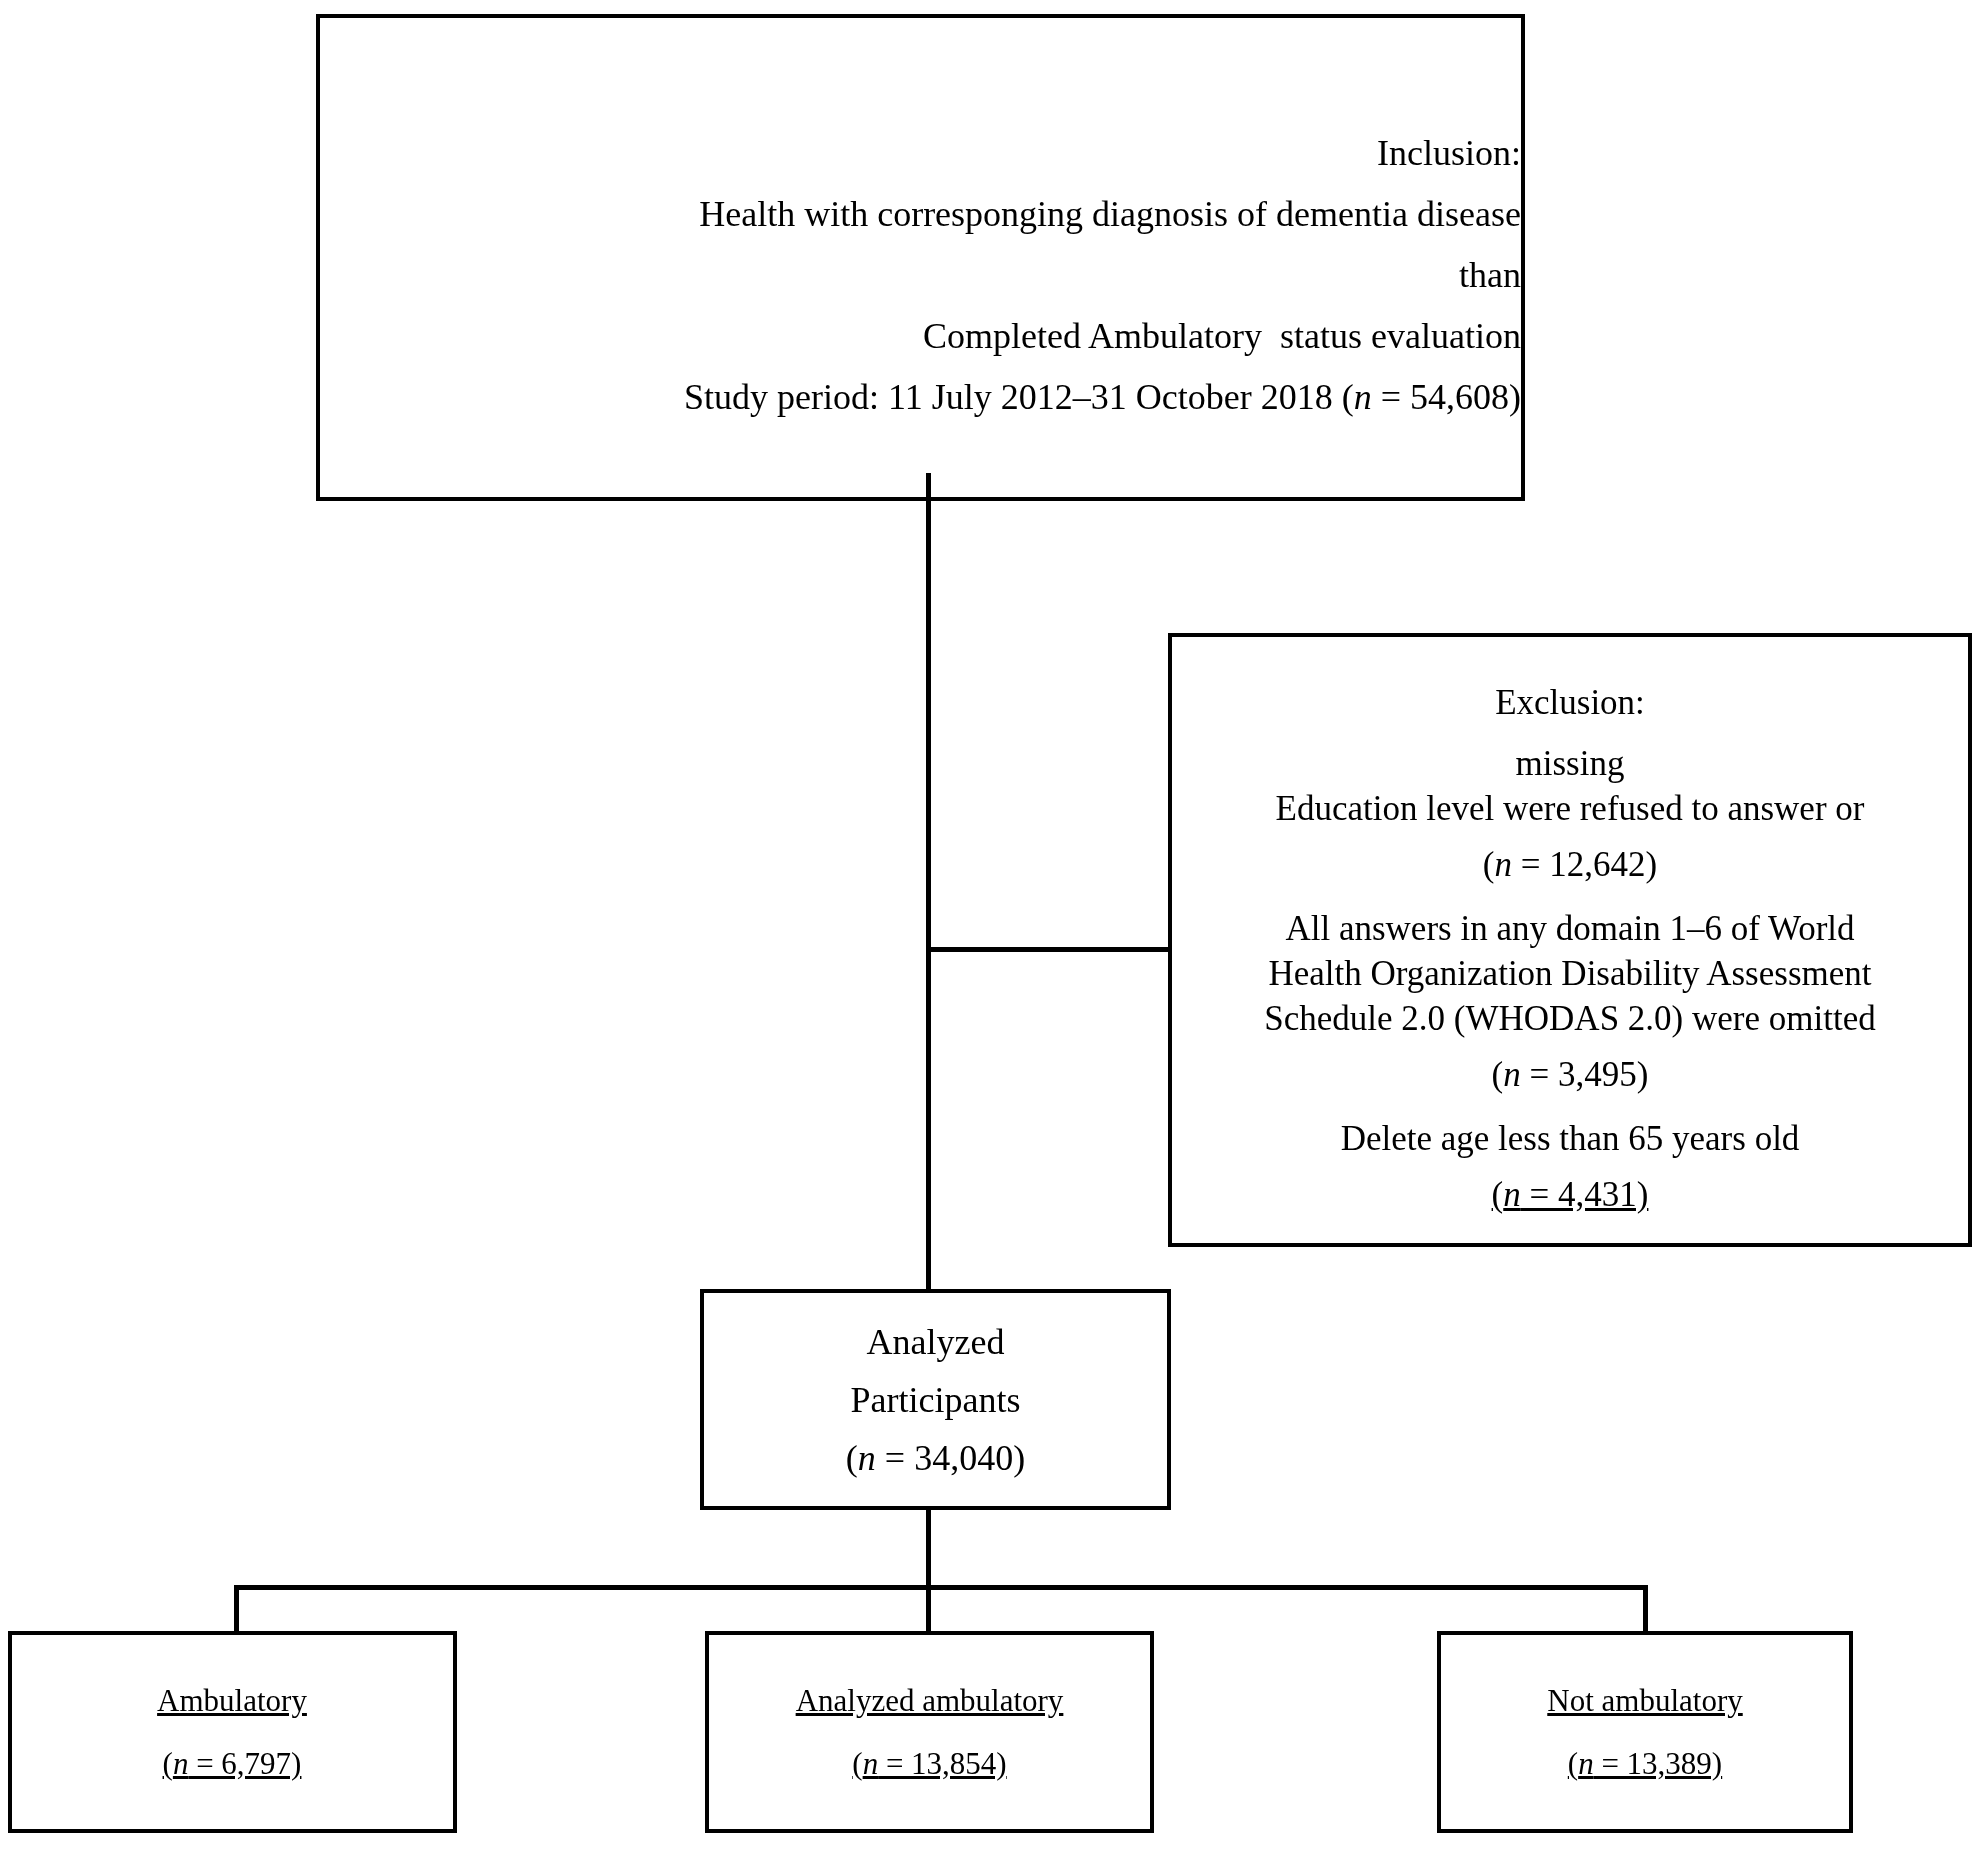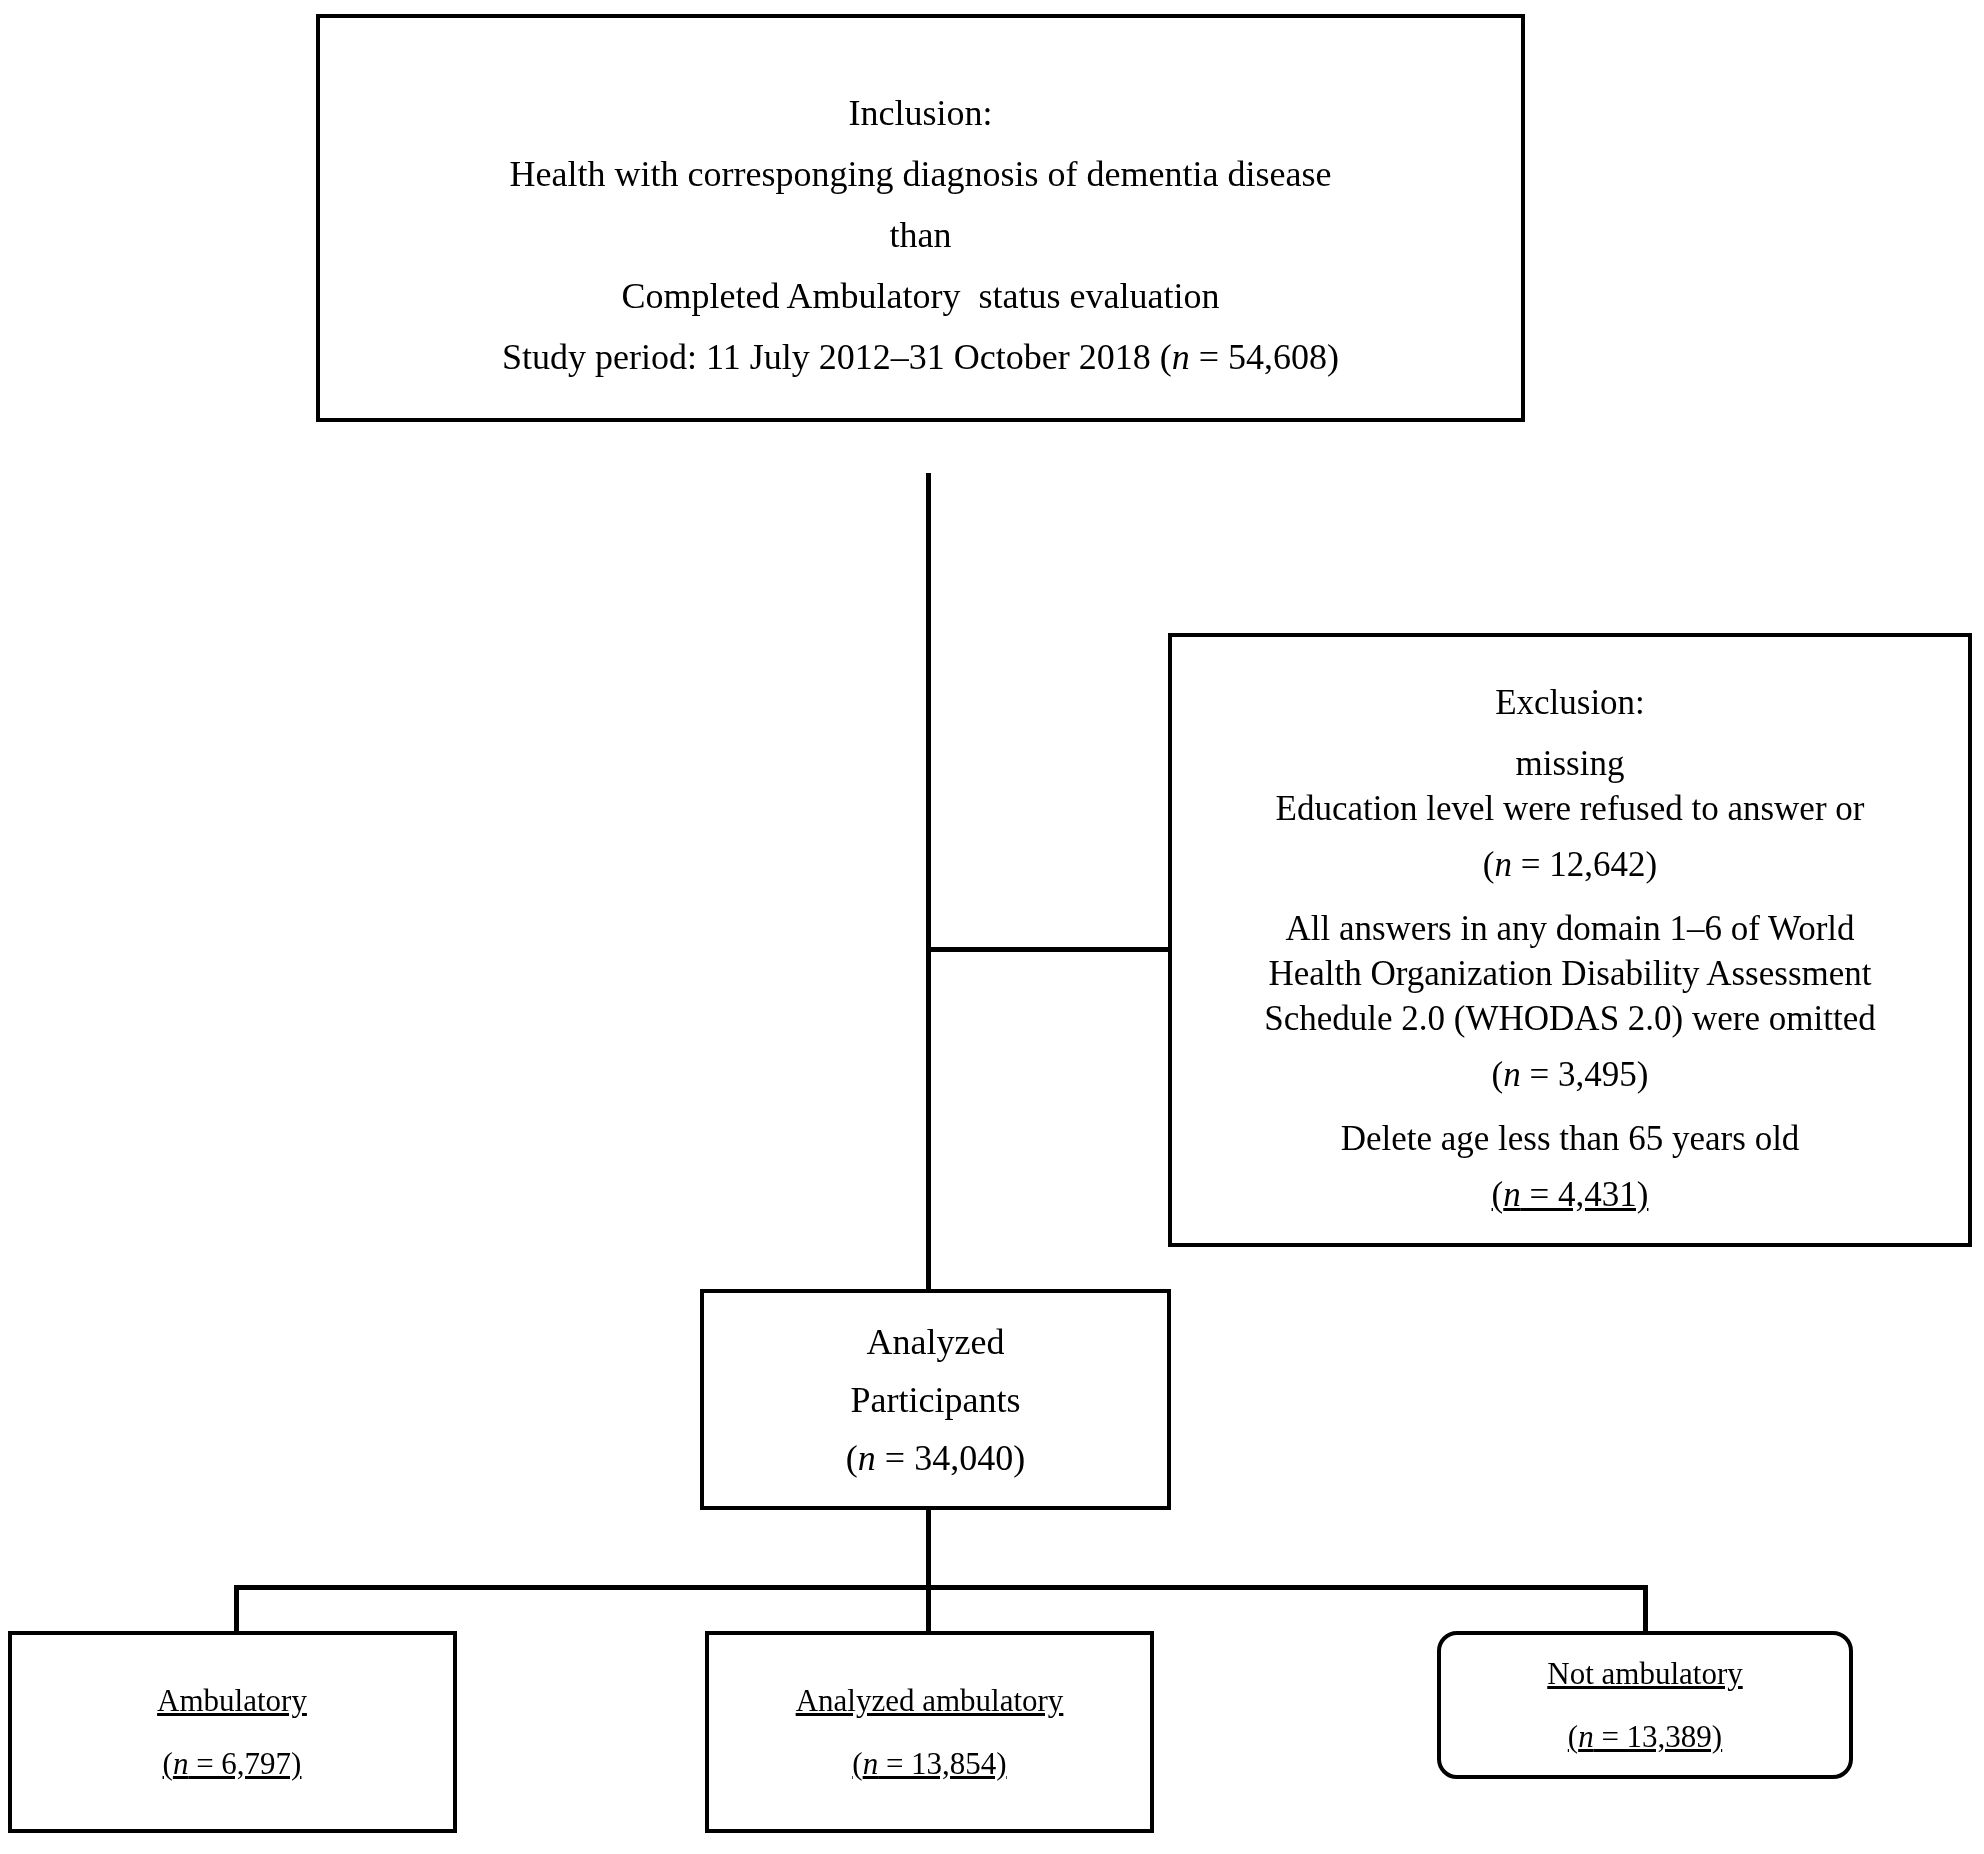--- a/index.html
+++ b/index.html
@@ -28,26 +28,26 @@
 
   .t-inc { font-size:36px; line-height:61px; }
   .t-exc { font-size:35px; line-height:45px; }
   .t-ana { font-size:36px; line-height:58px; }
   .t-out { font-size:31px; line-height:63px;text-decoration:underline; }
 
   .excl-title { margin-bottom:16px; }
   .excl-count { margin-top:11px; margin-bottom:19px; }
   .excl-count-last { margin-top:11px; margin-bottom:16px;text-decoration:underline; }
 
-  #box-inclusion { left:316px;  top:14px;   width:1209px; height:408px; padding-top:35px; }
+  #box-inclusion { left:316px;  top:14px;   width:1209px; height:487px; padding-top:35px;align-items:flex-end; }
   #box-exclusion { left:1168px; top:633px; width:804px; height:614px; padding:10px 12px;justify-content:flex-end; }
   #box-analyzed  { left:700px; top:1289px; width:471px;  height:221px; }
   #box-amb       { left:7.5px;   top:1631px; width:449px;  height:202px; }
   #box-assist    { left:705px; top:1631px; width:449px;  height:202px; }
-  #box-notamb    { left:1437px; top:1631px; width:416px;  height:148px;border-radius:20px; }
+  #box-notamb    { left:1437px; top:1631px; width:416px;  height:202px; }
 
   #line-trunk-a        { left:926px; top:473px;  width:4.5px;    height:816px; }
   #line-excl-connector { left:928px; top:947px; width:240px;  height:4.5px; }
   #line-trunk-b        { left:926px; top:1510px; width:4.5px;    height:121px; }
   #line-branch-bar     { left:234px;  top:1585px; width:1414px; height:4.5px; }
   #line-drop-left      { left:234px;  top:1585px; width:4.5px;    height:46px; }
   #line-drop-right     { left:1643px; top:1585px; width:4.5px;    height:46px; }
 
   i { font-style:italic; }
 </style>

